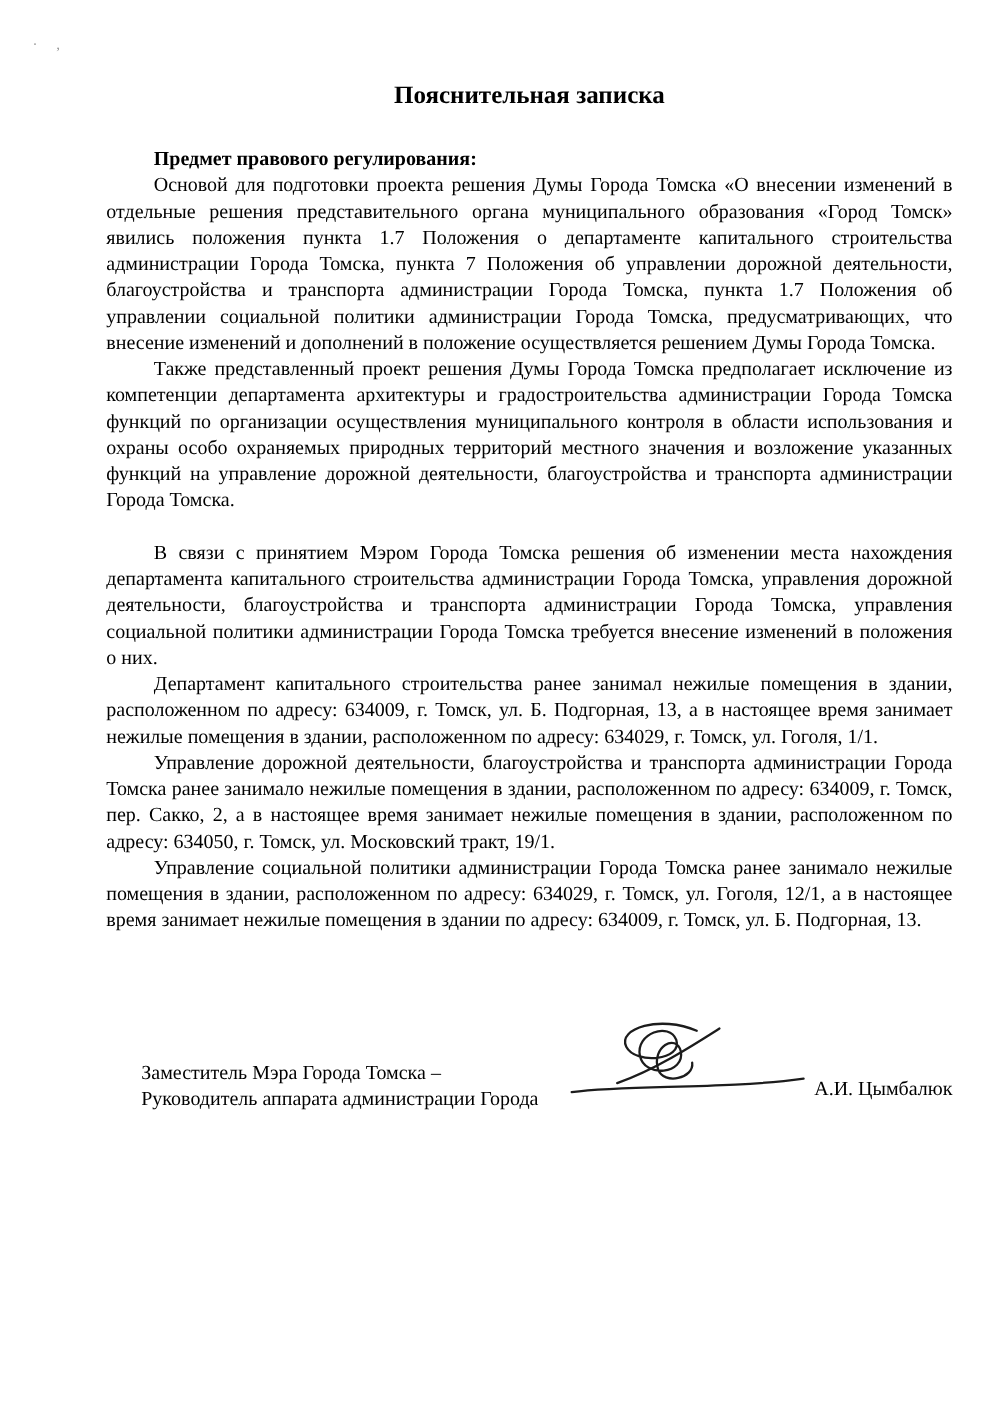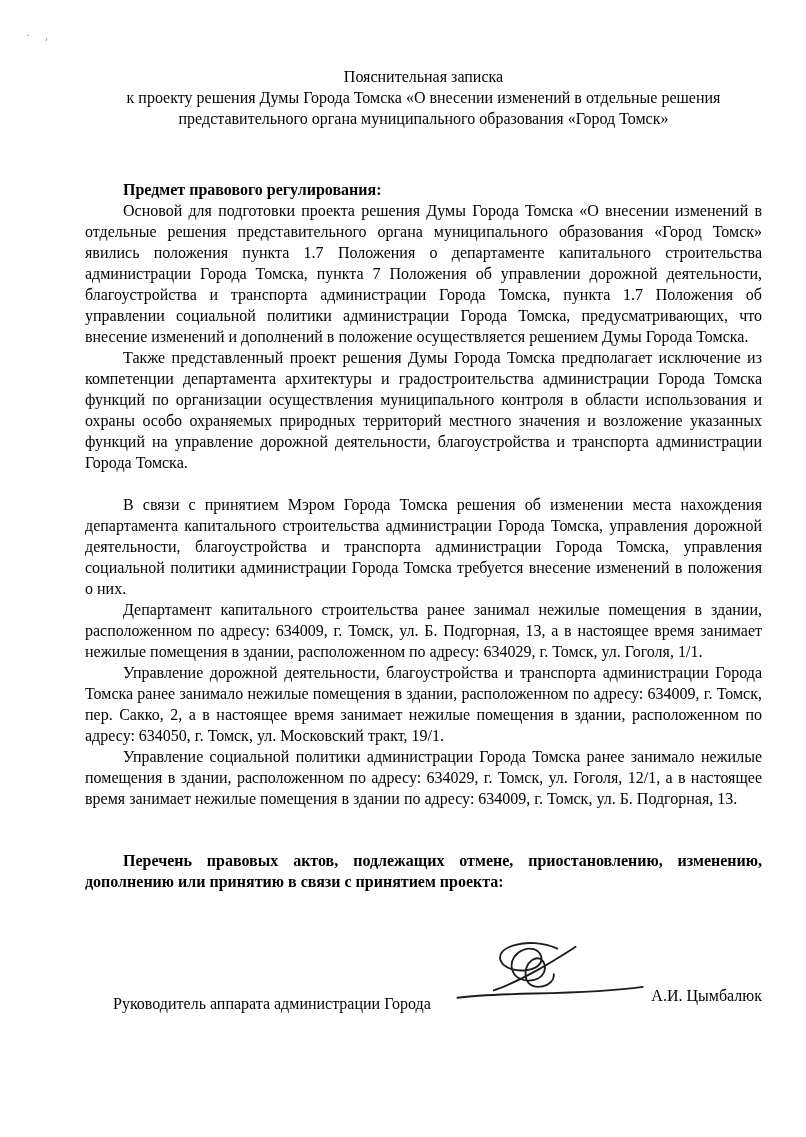--- a/index.html
+++ b/index.html
@@ -23,36 +23,35 @@
     color: #9a9a9a;
     letter-spacing: 6px;
   }
   .page {
     box-sizing: border-box;
     width: 806px;
     padding: 66px 44px 0 85px;
   }
   .title-block {
     text-align: center;
-    font-weight: normal;
-    font-size: 16px;
+    font-weight: bold;
+    font-size: 20px;
     line-height: 21px;
   }
   .gap-title { height: 30px; }
   .gap-section { height: 21px; }
   .doc p {
     margin: 0;
     font-size: 16px;
     line-height: 21px;
     text-align: justify;
     text-indent: 38px;
   }
   .doc p.heading {
     font-weight: bold;
-    margin-top: 20px;
   }
   .sig-row {
     display: flex;
     align-items: flex-end;
     margin-top: 44px;
     padding-left: 28px;
   }
   .sig-titles {
     font-size: 16px;
     line-height: 21px;
@@ -76,46 +75,45 @@
 </style>
 </head>
 <body>
 
 <div class="artifact">· ,</div>
 
 <div class="page">
 
   <div class="title-block">
     <div>Пояснительная записка</div>
-    <div>к проекту  решения Думы Города Томска «О внесении изменений в отдельные решения представительного органа муниципального образования «Город Томск»</div>
   </div>
 
   <div class="gap-title"></div>
 
   <div class="doc">
 
     <p class="heading">Предмет правового регулирования:</p>
     <p>Основой для подготовки проекта решения Думы Города Томска «О внесении изменений в отдельные решения представительного органа муниципального образования «Город Томск» явились положения пункта 1.7 Положения о департаменте капитального строительства администрации Города Томска, пункта 7 Положения об управлении дорожной деятельности, благоустройства и транспорта администрации Города Томска, пункта 1.7 Положения об управлении социальной политики администрации Города Томска, предусматривающих, что внесение изменений и дополнений в положение осуществляется решением Думы Города Томска.</p>
     <p>Также представленный проект решения Думы Города Томска предполагает исключение из компетенции департамента архитектуры и градостроительства администрации Города Томска функций по организации осуществления муниципального контроля в области использования и охраны особо охраняемых природных территорий местного значения и возложение указанных функций на управление дорожной деятельности, благоустройства и транспорта администрации Города Томска.</p>
 
     <div class="gap-section"></div>
 
     <p>В связи с принятием Мэром Города Томска решения об изменении места нахождения департамента капитального строительства администрации Города Томска, управления дорожной деятельности, благоустройства и транспорта администрации Города Томска, управления социальной политики администрации Города Томска требуется внесение изменений в положения о них.</p>
     <p>Департамент капитального строительства ранее занимал нежилые помещения в здании, расположенном по адресу: 634009, г. Томск, ул. Б. Подгорная, 13, а в настоящее время занимает нежилые помещения в здании, расположенном по адресу: 634029, г. Томск, ул. Гоголя, 1/1.</p>
     <p>Управление дорожной деятельности, благоустройства и транспорта администрации Города Томска ранее занимало нежилые помещения в здании, расположенном по адресу: 634009, г. Томск, пер. Сакко, 2, а в настоящее время занимает нежилые помещения в здании, расположенном по адресу: 634050, г. Томск, ул. Московский тракт, 19/1.</p>
     <p>Управление социальной политики администрации Города Томска ранее занимало нежилые помещения в здании, расположенном по адресу: 634029, г. Томск, ул. Гоголя, 12/1, а в настоящее время занимает нежилые помещения в здании по адресу: 634009, г. Томск, ул. Б. Подгорная, 13.</p>
 
     <div class="gap-section"></div>
 
-    <p class="heading">Перечень правовых актов, подлежащих отмене, приостановлению, изменению, дополнению или принятию в связи с принятием проекта:</p>
 
   </div>
 
   <div class="sig-row">
     <div class="sig-titles">
+      <div>Заместитель Мэра Города Томска –</div>
       <div>Руководитель аппарата администрации Города</div>
     </div>
     <div class="sig-script">
       <svg class="signature" width="225" height="78" viewBox="0 0 225 78" xmlns="http://www.w3.org/2000/svg">
         <g fill="none" stroke="#1c1c1c" stroke-width="2" stroke-linecap="round">
           <path d="M128 10 C 96 -4, 58 8, 66 24 C 74 40, 116 36, 110 18 C 104 2, 74 12, 78 32 C 82 52, 118 48, 114 28 C 110 12, 88 24, 94 44 C 99 58, 126 52, 124 38"></path>
           <path d="M58 56 C 92 44, 126 22, 148 8"></path>
           <path d="M18 64 C 70 57, 150 62, 222 52"></path>
         </g>
       </svg>

